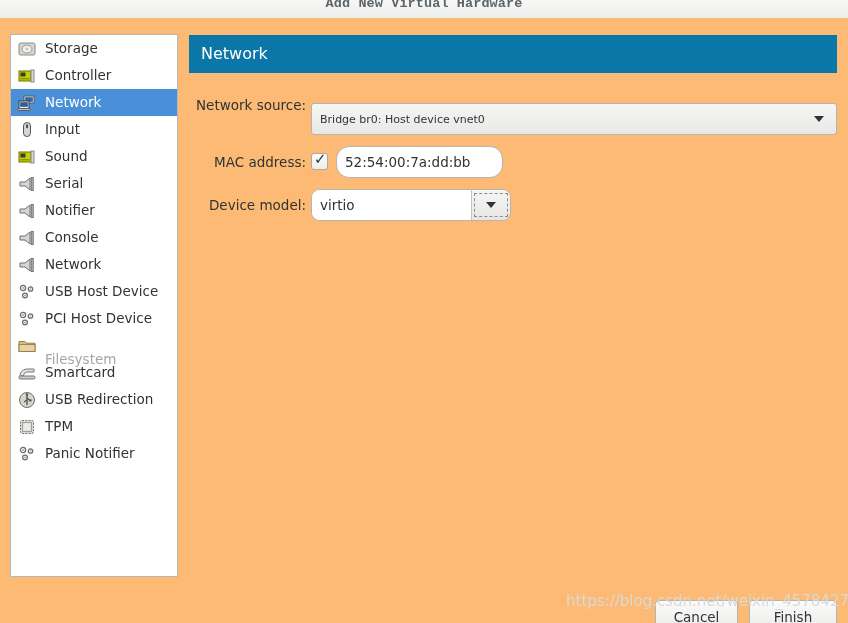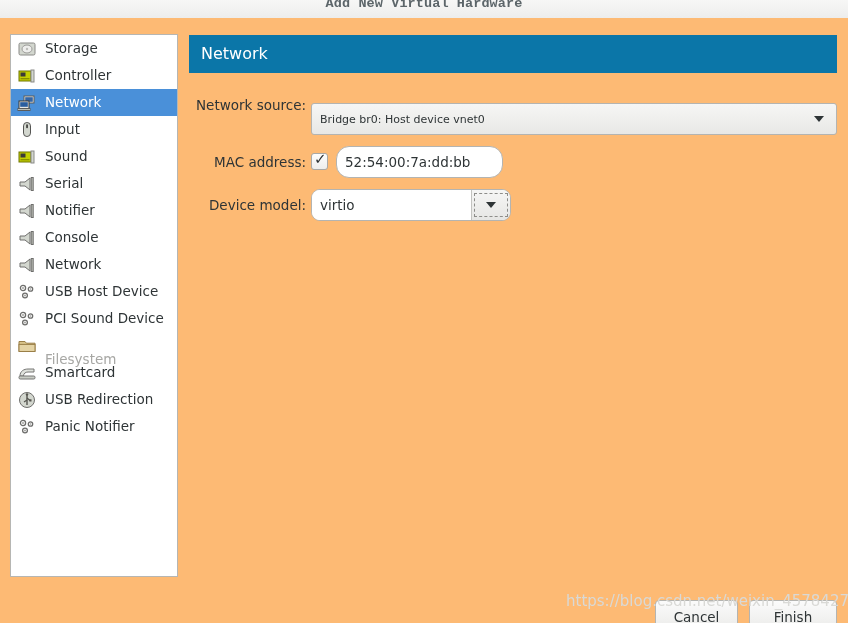--- a/index.html
+++ b/index.html
@@ -351,21 +351,21 @@
               <circle cx="13.5" cy="7" r="2.2"></circle>
               <circle cx="8" cy="13.5" r="2.4"></circle>
             </g>
             <g fill="#9a9a97">
               <circle cx="6" cy="6" r="0.9"></circle>
               <circle cx="13.5" cy="7" r="0.8"></circle>
               <circle cx="8" cy="13.5" r="0.9"></circle>
             </g>
           </svg>
         </span>
-        <span class="lbl">PCI Sound Device</span>
+        <span class="lbl">PCI Host Device</span>
       </div>
       <div class="hw-row disabled">
         <span>
           <svg class="ico" viewBox="0 0 20 20" xmlns="http://www.w3.org/2000/svg">
             <path d="M2 5.5 L8 5.5 L9.4 7.2 L18 7.2 L18 15.5 L2 15.5 Z" fill="#d8c38a" stroke="#9a7f47"></path>
             <rect x="2" y="8.4" width="16" height="7.1" fill="#e4d3a4" stroke="#9a7f47"></rect>
           </svg>
         </span>
         <span class="lbl">Filesystem</span>
       </div>
@@ -382,20 +382,29 @@
         <span>
           <svg class="ico" viewBox="0 0 20 20" xmlns="http://www.w3.org/2000/svg">
             <circle cx="10" cy="10" r="7.5" fill="#d3d7cf" stroke="#6e6e6c"></circle>
             <path d="M10 4.5 L10 15" stroke="#55554f" stroke-width="1.4"></path>
             <path d="M10 8 L13 10.5 M10 10 L7 12" stroke="#55554f" stroke-width="1.2" fill="none"></path>
             <circle cx="10" cy="4.4" r="1.2" fill="#55554f"></circle>
             <rect x="12.3" y="9.3" width="2.2" height="2.2" fill="#55554f"></rect>
           </svg>
         </span>
         <span class="lbl">USB Redirection</span>
+      </div>
+      <div class="hw-row">
+        <span>
+          <svg class="ico" viewBox="0 0 20 20" xmlns="http://www.w3.org/2000/svg">
+            <rect x="3.5" y="3.5" width="13" height="13" rx="1.5" fill="#dadad6" stroke="#777774" stroke-dasharray="2 1.2"></rect>
+            <rect x="5.6" y="5.6" width="8.8" height="8.8" fill="#eceae6" stroke="#9a9a97"></rect>
+          </svg>
+        </span>
+        <span class="lbl">TPM</span>
       </div>
       <div class="hw-row">
         <span>
           <svg class="ico" viewBox="0 0 20 20" xmlns="http://www.w3.org/2000/svg">
             <g fill="none" stroke="#6e6e6c" stroke-width="1.3">
               <circle cx="6" cy="6" r="2.6"></circle>
               <circle cx="13.5" cy="7" r="2.2"></circle>
               <circle cx="8" cy="13.5" r="2.4"></circle>
             </g>
             <g fill="#9a9a97">

